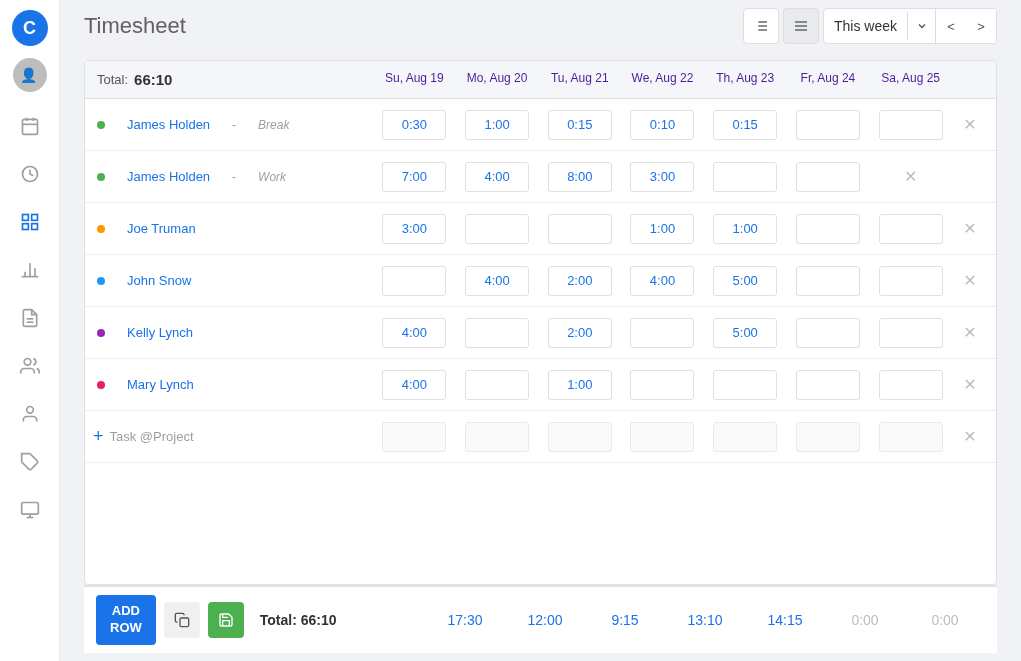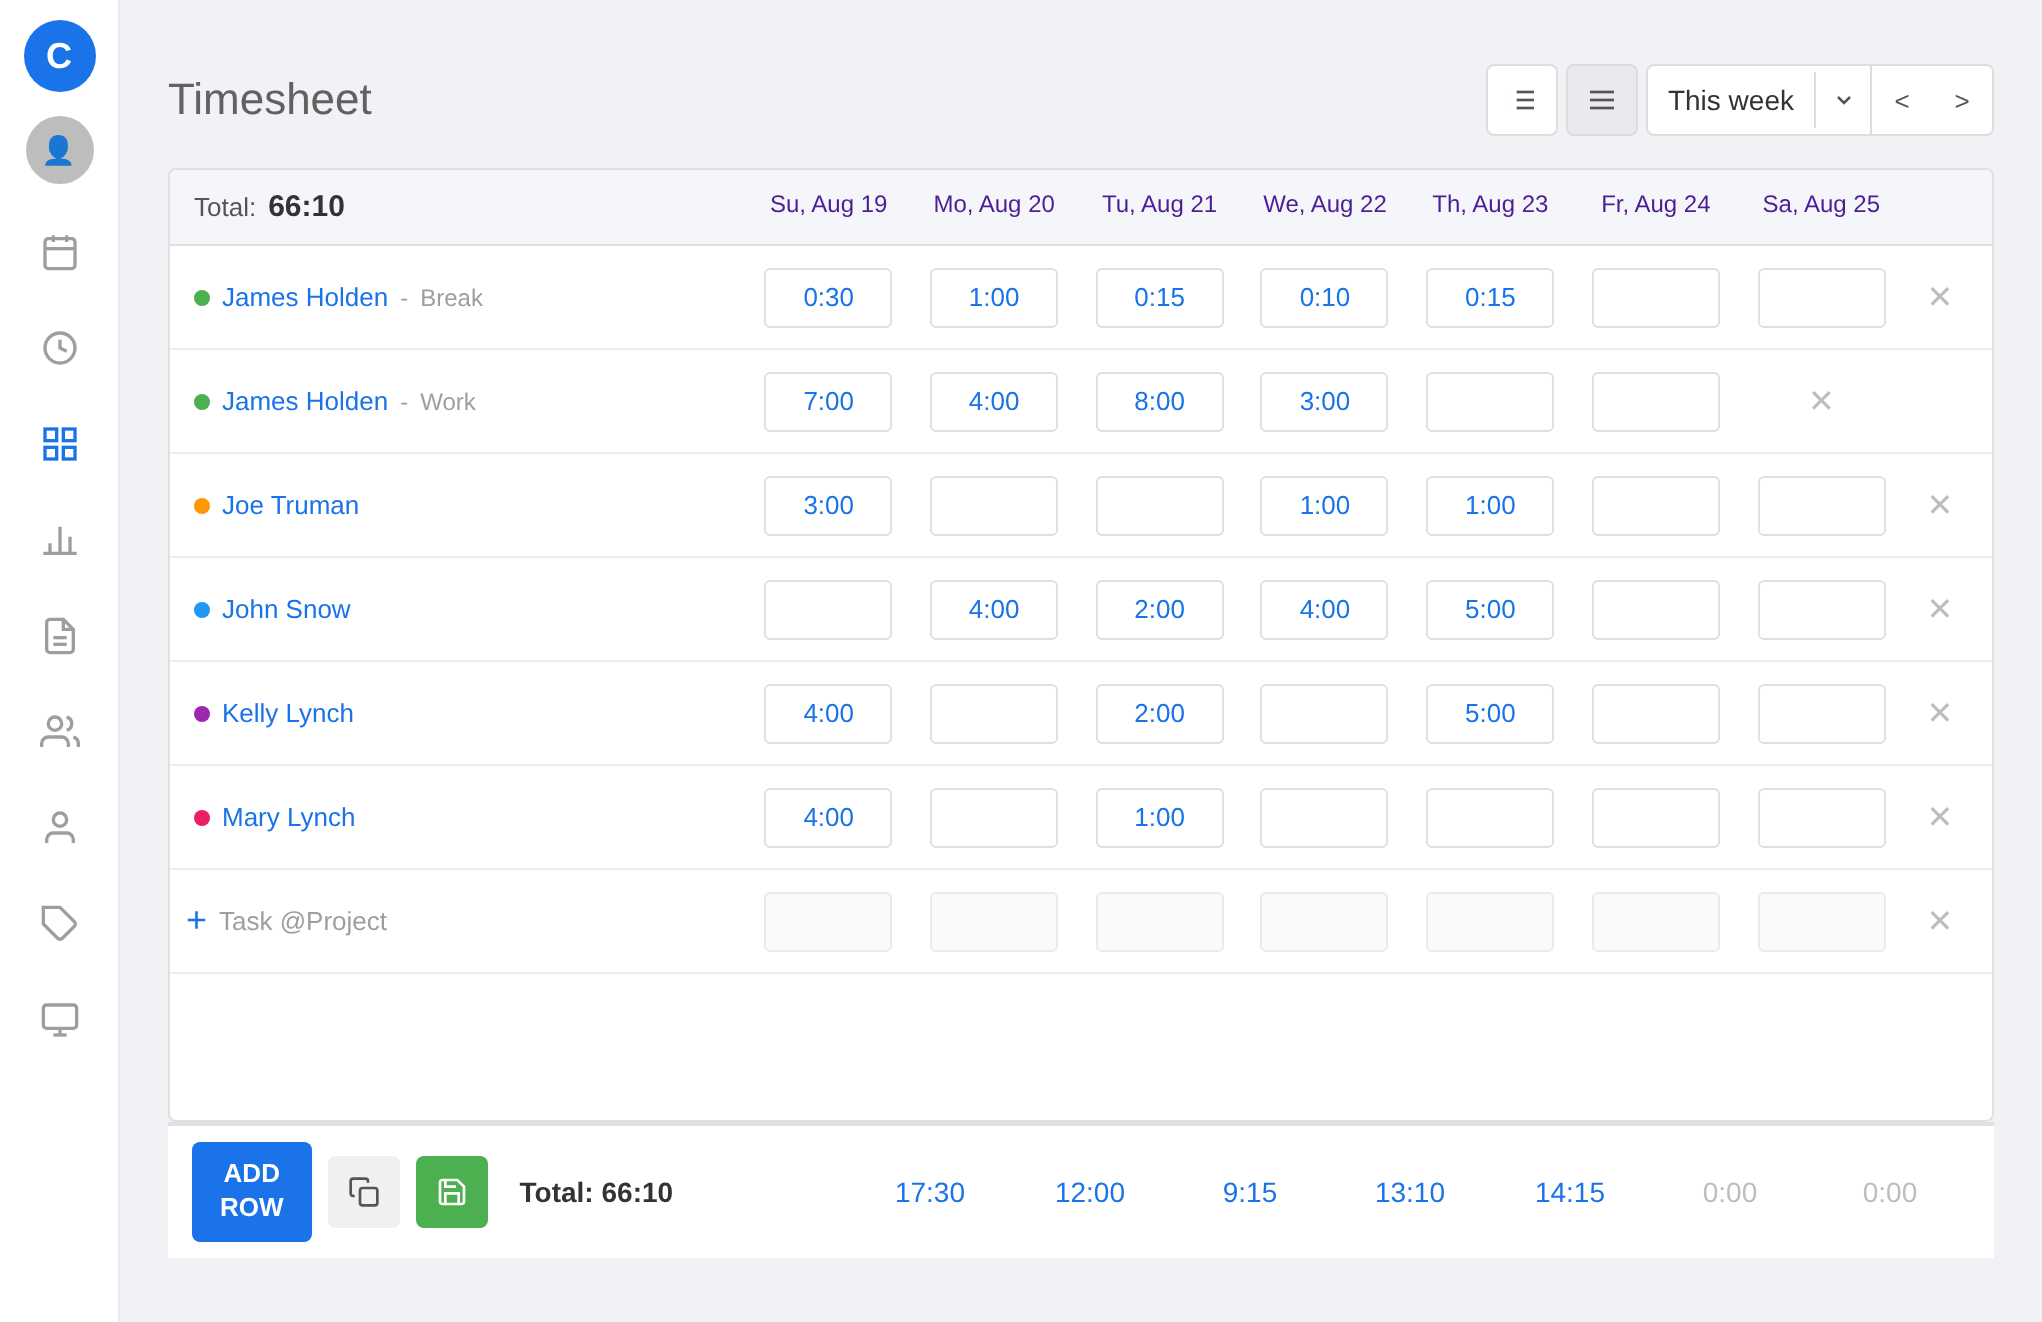--- a/index.html
+++ b/index.html
@@ -41,21 +41,21 @@
       color: #9e9e9e;
       font-size: 18px;
     }
     .sidebar-item.active { color: #1a73e8; }
 
     
     .main {
       flex: 1;
       display: flex;
       flex-direction: column;
-      padding: 32px 24px;
+      padding: 8px 24px;
       overflow: auto;
     }
 
     
     .header {
       display: flex;
       align-items: center;
       justify-content: space-between;
       margin-bottom: 16px;
     }
@@ -154,32 +154,32 @@
       grid-template-columns: 280px repeat(7, 1fr) 36px;
       border-bottom: 1px solid #eeeeee;
       padding: 0 8px;
       align-items: center;
       min-height: 52px;
     }
 
     .ts-name-cell {
       display: flex;
       align-items: center;
-      gap: 6px;
+      gap: 22px;
       font-size: 13px;
       padding: 8px 4px;
       text-align: right;
     }
     .dot {
       width: 8px; height: 8px;
       border-radius: 50%;
       flex-shrink: 0;
     }
     .name-text { color: #1a73e8; cursor: pointer; }
-    .task-text { color: #9e9e9e; font-size: 12px; }
+    .task-text { color: #9e9e9e; font-size: 12px; font-style: italic; }
 
     .ts-time-cell {
       padding: 4px;
       display: flex;
       align-items: center;
       justify-content: center;
     }
     .time-input {
       width: 64px; height: 30px;
       border: 1px solid #e0e0e0;

